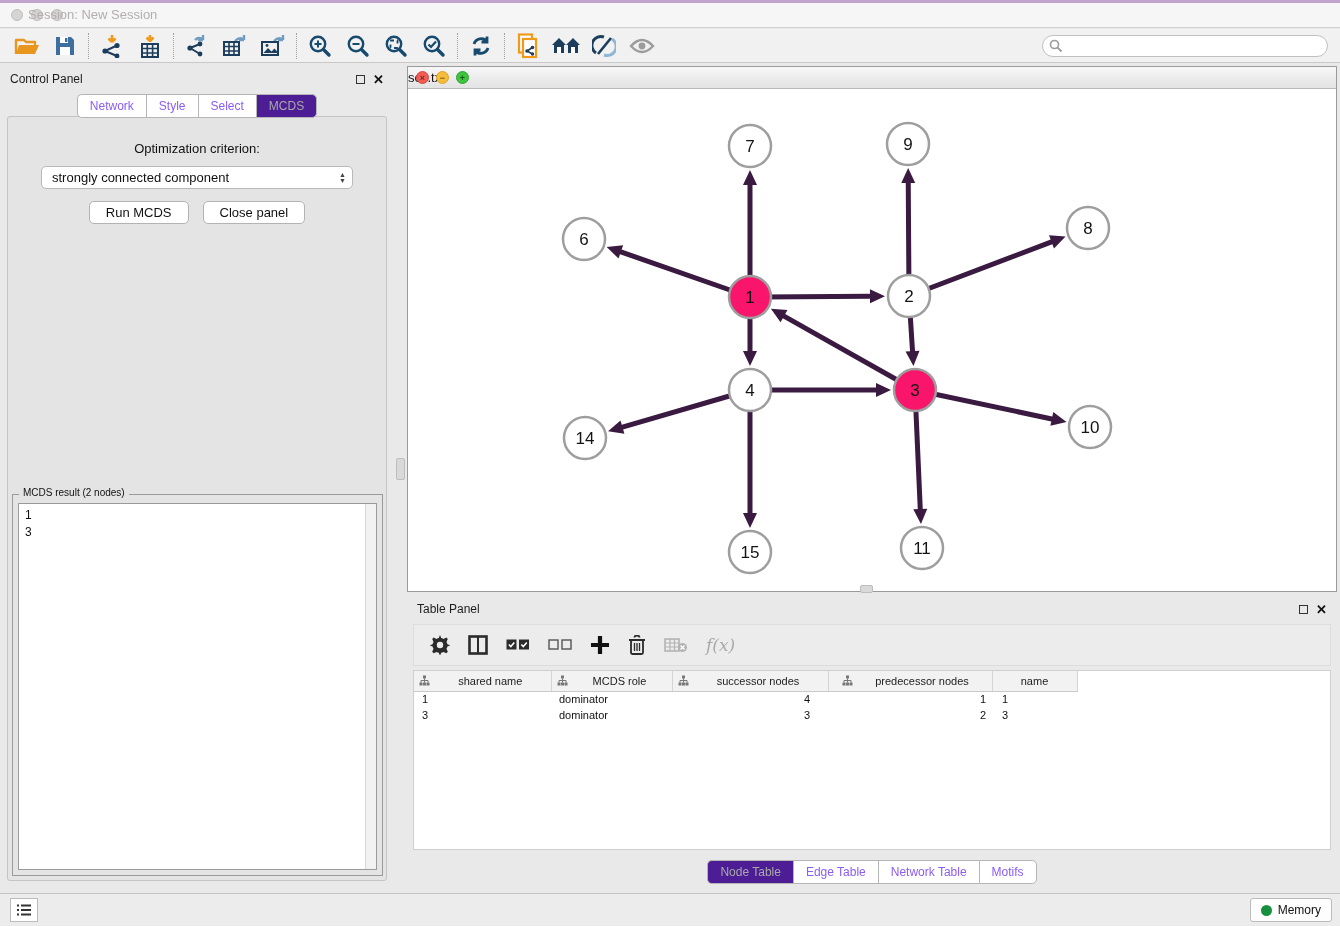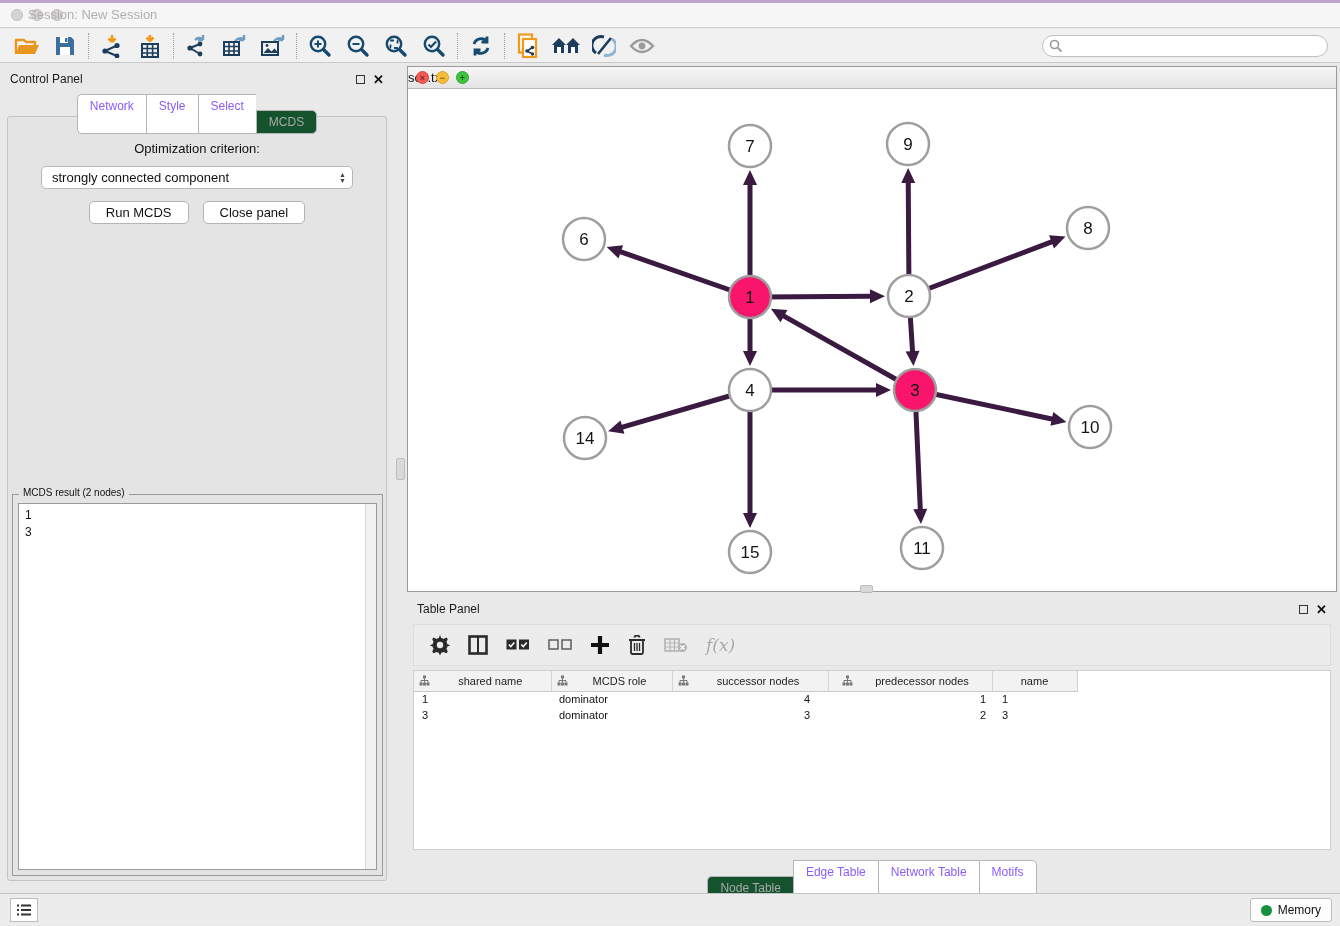--- a/index.html
+++ b/index.html
@@ -27,21 +27,21 @@
   .panel-header .hicons { margin-left:auto; display:flex; gap:8px; align-items:center; }
   .float-box { width:9px; height:9px; border:1.5px solid #333; display:inline-block; }
   .close-x { font-size:13px; font-weight:bold; color:#111; line-height:1; }
 
   
   .control-panel { position:absolute; left:0; top:66px; width:394px; height:818px; }
   .cp-tabs { position:absolute; left:0; top:28px; width:100%; display:flex; justify-content:center; z-index:2; }
   .tab { font-size:12px; padding:4px 12px; background:#fff; border:1px solid #b5b5b5; border-right:none; color:#8b5cf6; }
   .tab:first-child { border-top-left-radius:5px; border-bottom-left-radius:5px; }
   .tab:last-child { border-right:1px solid #b5b5b5; border-top-right-radius:5px; border-bottom-right-radius:5px; }
-  .tab.selected { background:#14532d; color:#a9a9a9;margin-top:16px; }
+  .tab.selected { background:#4c1d95; color:#a9a9a9; }
   .cp-body { position:absolute; left:7px; top:50px; width:380px; height:765px; background:#e4e4e4; border:1px solid #c4c4c4; border-radius:3px; }
   .opt-label { margin-top:24px; text-align:center; font-size:13px; color:#111; }
   .dropdown { margin:10px auto 0; width:312px; height:23px; background:#fff; border:1px solid #b9b9b9; border-radius:5px; display:flex; align-items:center; padding:0 6px 0 10px; font-size:13px; color:#111;justify-content:space-between; }
   .dd-stepper { margin-left:auto; font-size:7px; line-height:6px; color:#444; text-align:center; }
   .btn-row { margin-top:12px; display:flex; justify-content:center; gap:14px; }
   .mac-btn { height:23px; padding:0 16px; background:#fff; border:1px solid #b3b3b3; border-radius:5px; font-size:13px; color:#111; display:flex; align-items:center; }
   .result-group { position:absolute; left:4px; top:377px; width:371px; height:382px; border:1px solid #9a9a9a; }
   .result-legend { position:absolute; left:6px; top:-8px; background:#e4e4e4; padding:0 4px; font-size:10px; color:#111; }
   .result-inner { position:absolute; left:5px; top:8px; right:5px; bottom:5px; background:#fff; border:1px solid #9a9a9a; font-size:12px; color:#111; padding:3px 6px; line-height:17px; }
   .result-scroll { position:absolute; right:0; top:0; bottom:0; width:11px; background:#f2f2f2; border-left:1px solid #d8d8d8; }

